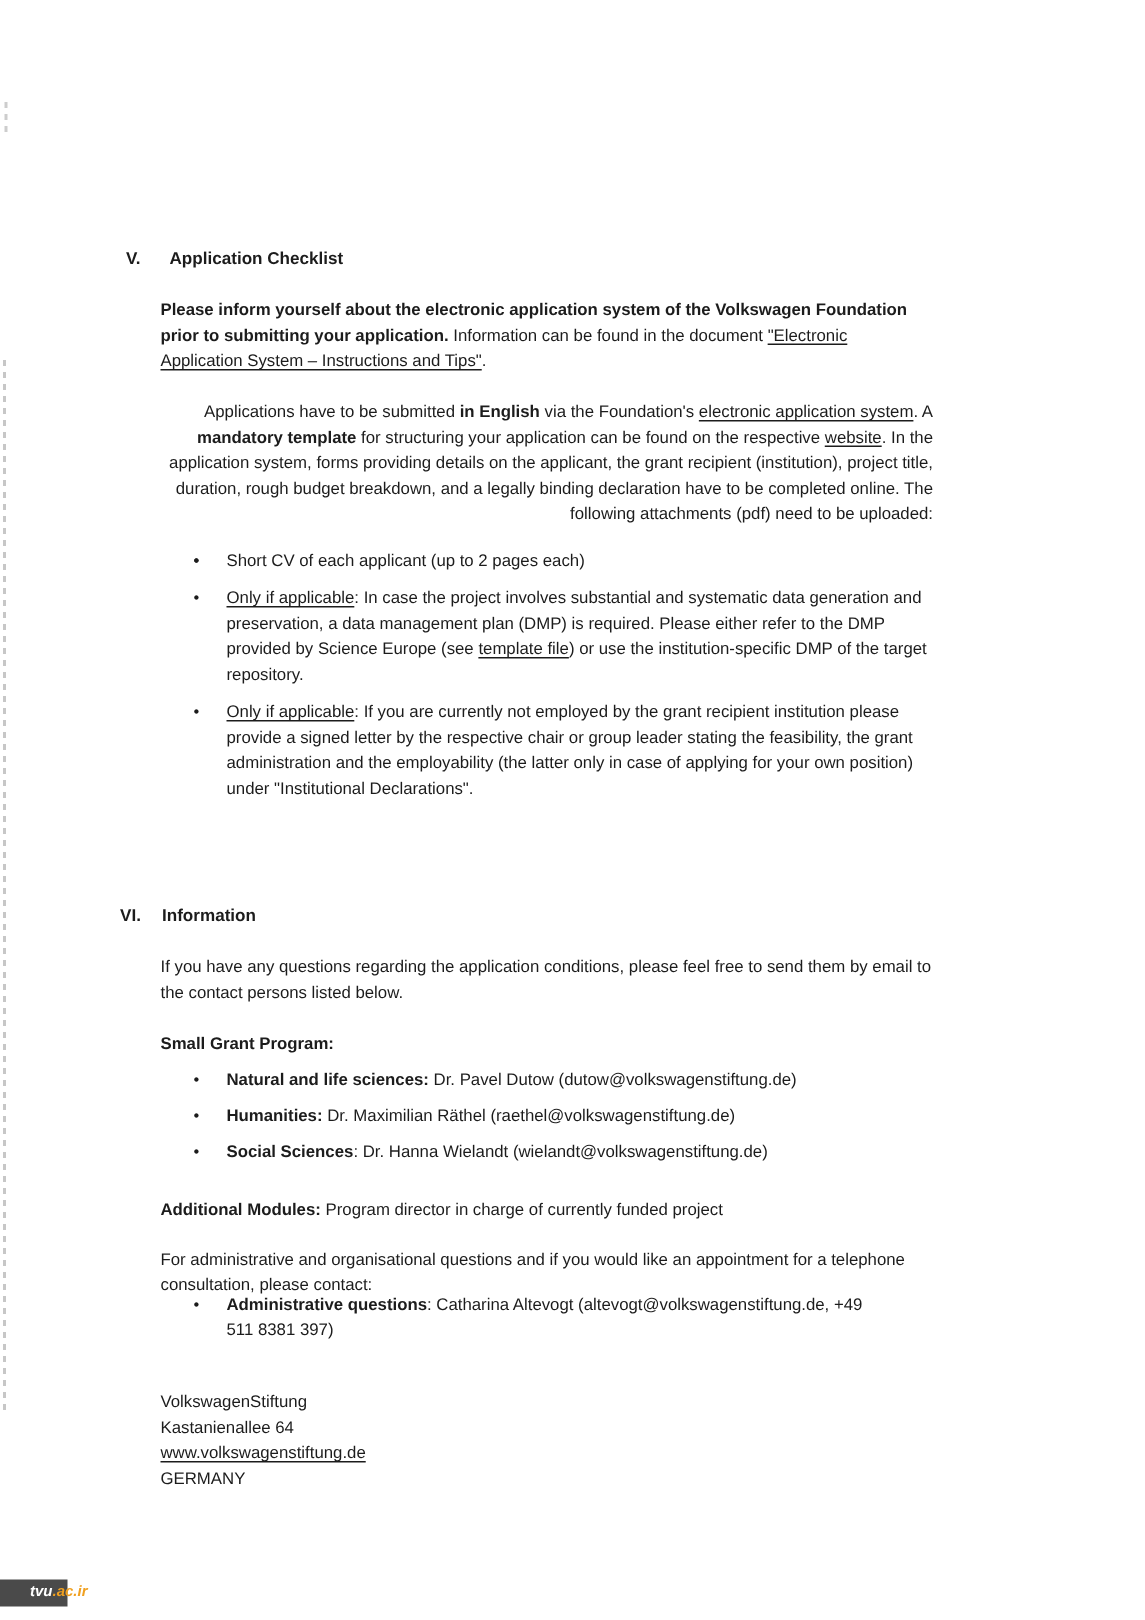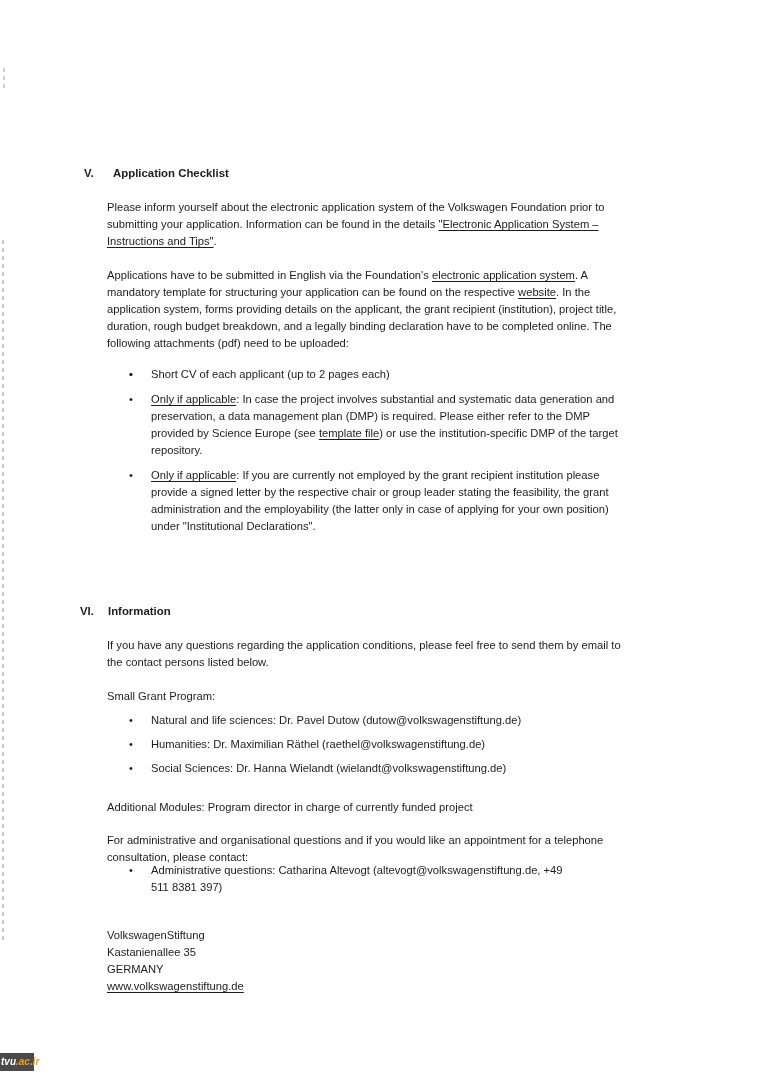--- a/index.html
+++ b/index.html
@@ -20,52 +20,52 @@
     background-size: 2px 8px; opacity: 0.5;
   }
   .section-heading {
     position: absolute; font-weight: bold; font-size: 11.4px;
   }
   .section-heading .num { position: absolute; left: 0; }
   .section-heading .title { position: absolute; left: 29px; white-space: nowrap; }
   .block { position: absolute; left: 107px; width: 515px; }
   .para { margin: 0; }
   .u { text-decoration: underline; text-underline-offset: 2px; }
-  b { font-weight: normal; }
+  b { font-weight: bold; }
   ul.bullets { list-style: none; margin: 0; padding: 0; }
   ul.bullets li { position: relative; padding-left: 44px; }
   ul.bullets li .dot {
     position: absolute; left: 22px; top: 0; font-size: 11px;
   }
   .address div { line-height: 17px; }
   .watermark {
-    position: absolute; left: 0; top: 1053px; width: 34px; height: 18px;
+    position: absolute; left: 0; top: 1053px; width: 45px; height: 18px;
     background: #4a4a4a; color: #fff; font-size: 10px; font-weight: bold;
-    font-style: italic; line-height: 18px; padding-left: 1px; box-sizing: border-box;
+    font-style: italic; line-height: 18px; padding-left: 20px; box-sizing: border-box;
   }
   .watermark .accent { color: #f0a020; }
 </style>
 </head>
 <body>
 
 <div class="edge-dots-top"></div>
 <div class="edge-dots"></div>
 
 <div class="section-heading" style="left:84px; top:165px;">
   <span class="num">V.</span>
   <span class="title">Application Checklist</span>
 </div>
 
 <div class="block" style="top:199px;">
   <p class="para">
-    <b>Please inform yourself about the electronic application system of the Volkswagen Foundation prior to submitting your application.</b><span> Information can be found in the details </span><a class="u" style="color:inherit">"Electronic Application System – Instructions and Tips"</a><span>.</span>
+    <b>Please inform yourself about the electronic application system of the Volkswagen Foundation prior to submitting your application.</b><span> Information can be found in the document </span><a class="u" style="color:inherit">"Electronic Application System – Instructions and Tips"</a><span>.</span>
   </p>
 </div>
 
-<div class="block" style="top:267px;">
+<div class="block" style="top:267px;text-align:right;">
   <p class="para">
     <span>Applications have to be submitted </span><b>in English</b><span> via the Foundation's </span><a class="u" style="color:inherit">electronic application system</a><span>. A </span><b>mandatory template</b><span> for structuring your application can be found on the respective </span><a class="u" style="color:inherit">website</a><span>. In the application system, forms providing details on the applicant, the grant recipient (institution), project title, duration, rough budget breakdown, and a legally binding declaration have to be completed online. The following attachments (pdf) need to be uploaded:</span>
   </p>
 </div>
 
 <div class="block" style="top:358px; left:107px;">
   <ul class="bullets">
     <li style="margin-bottom:8px;">
       <span class="dot">•</span>
     </li>
@@ -126,20 +126,20 @@
   <ul class="bullets">
     <li>
       <span class="dot">•</span>
       <b>Administrative questions</b><span>: Catharina Altevogt (altevogt@volkswagenstiftung.de, +49 511 8381 397)</span>
     </li>
   </ul>
 </div>
 
 <div class="block address" style="top:912px;margin-top:15px;">
   <div>VolkswagenStiftung</div>
-  <div>Kastanienallee 35</div>
+  <div>Kastanienallee 64</div>
+  <div><a class="u" style="color:inherit">www.volkswagenstiftung.de</a></div>
   <div>GERMANY</div>
-  <div><a class="u" style="color:inherit">www.volkswagenstiftung.de</a></div>
 </div>
 
 <div class="watermark">
   <span>tvu</span><span class="accent">.ac.ir</span>
 </div>
 
 </body></html>

